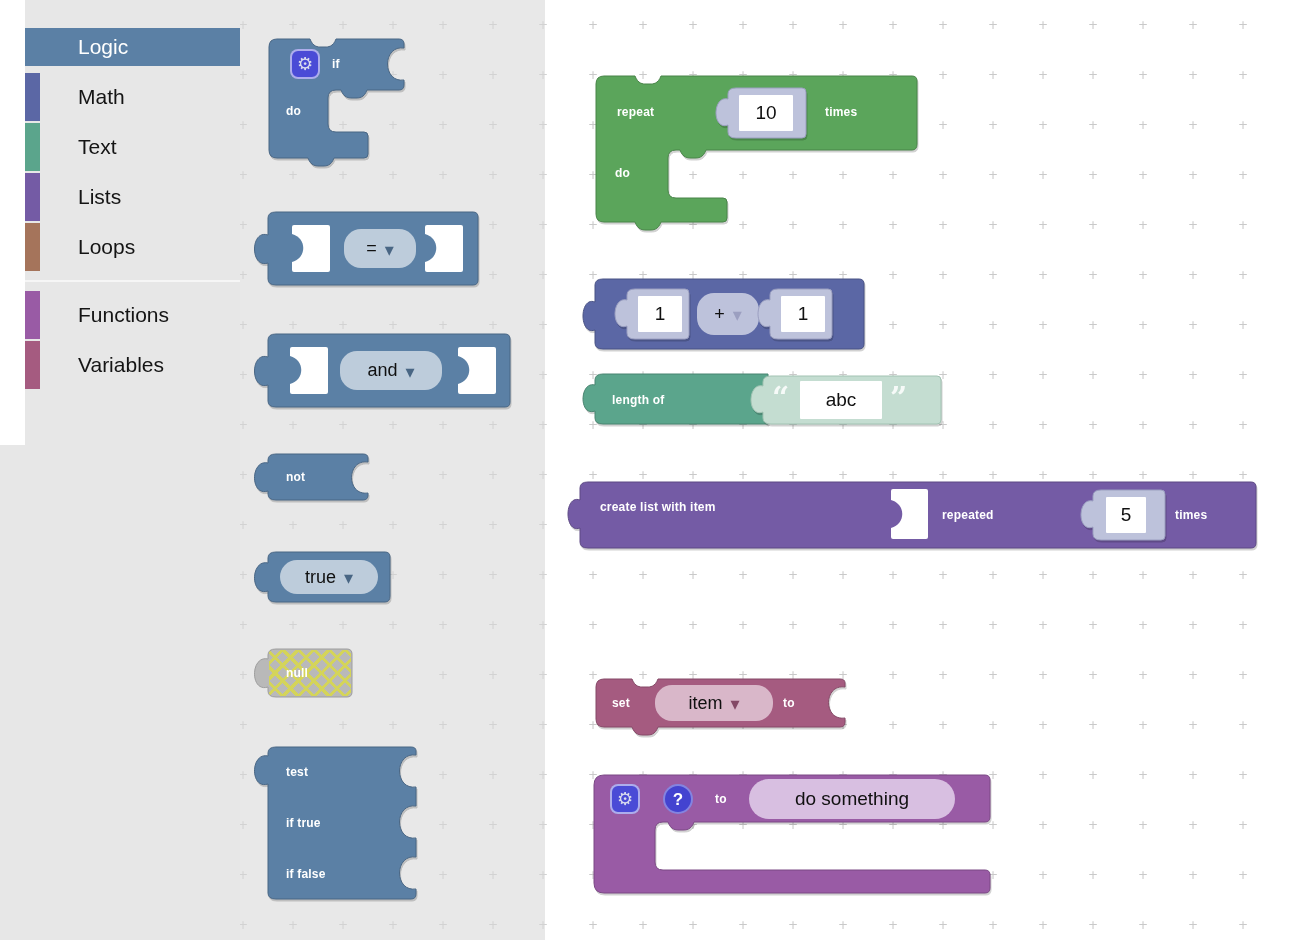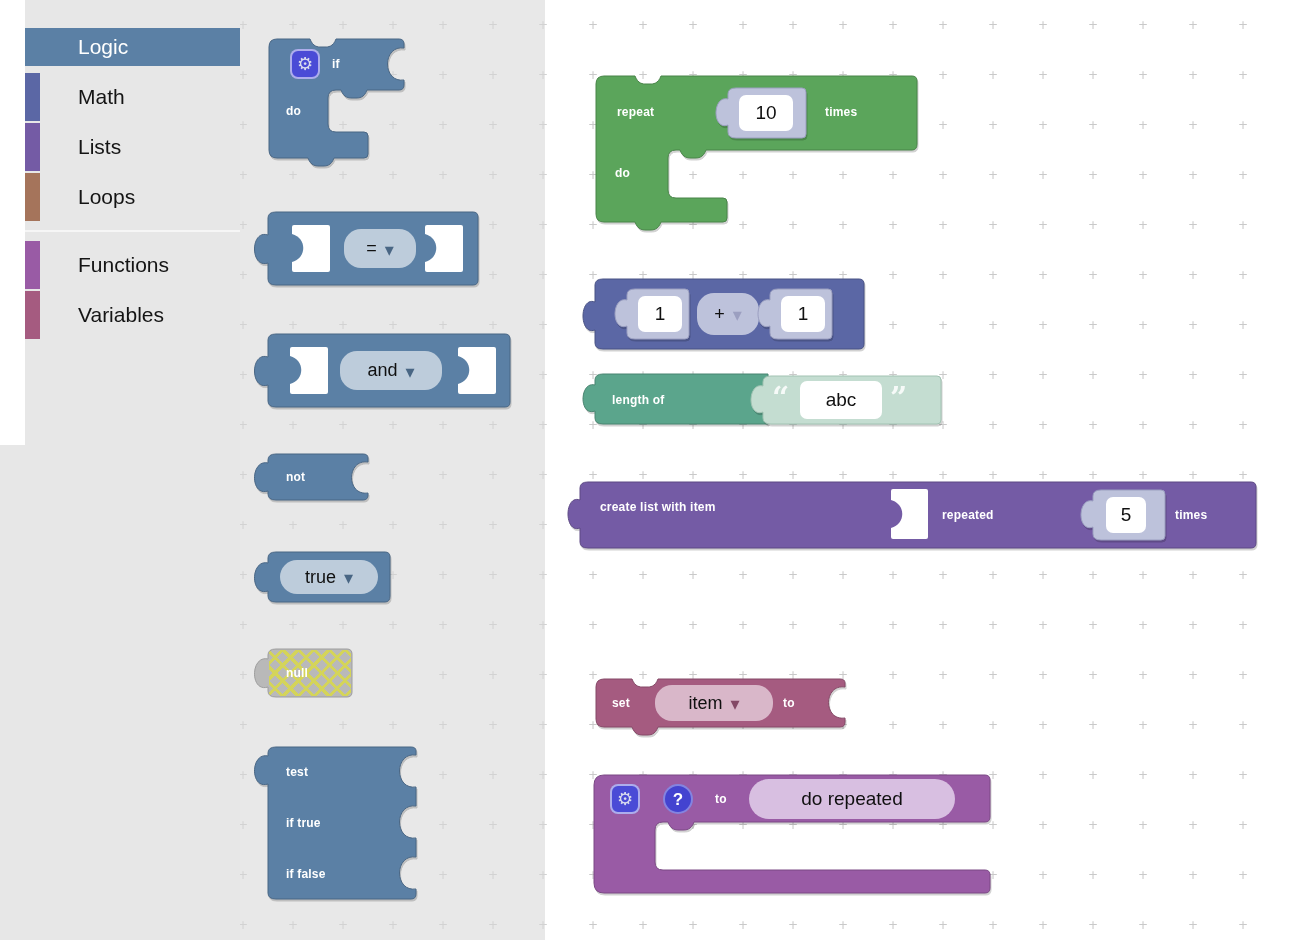--- a/index.html
+++ b/index.html
@@ -25,21 +25,21 @@
   .block.nosh svg{filter:none;}
   .block path{stroke-width:1;}
   .abs{position:absolute;}
   .sub{position:absolute;}
   .lbl{position:absolute;height:28px;display:flex;align-items:center;color:#fff;
        font-size:12px;font-weight:600;white-space:nowrap;letter-spacing:.2px;}
   .dd{position:absolute;display:flex;align-items:center;justify-content:center;gap:8px;
       border-radius:17px;cursor:pointer;}
   .ddt{font-size:18px;font-weight:500;color:#101010;white-space:nowrap;}
   .arr{font-size:18px;line-height:1;margin-top:2px;}
-  .numfield{position:absolute;background:#fff;border-radius:7px;display:flex;align-items:center;
+  .numfield{position:absolute;background:#fff;border-radius:1px;display:flex;align-items:center;
             justify-content:center;font-size:19px;font-weight:400;color:#101010;}
   .mut-icon{width:30px;height:30px;border-radius:8px;border:2px solid rgba(255,255,255,.55);
             box-sizing:border-box;display:flex;align-items:center;justify-content:center;cursor:pointer;}
   .mut-icon span{color:#d9dcee;font-size:18px;line-height:1;font-family:"DejaVu Sans",sans-serif;}
   .help-icon{width:30px;height:30px;border-radius:50%;border:2px solid rgba(255,255,255,.35);
              box-sizing:border-box;display:flex;align-items:center;justify-content:center;cursor:pointer;}
   .help-icon span{color:#fff;font-size:17px;font-weight:700;line-height:1;}
   .quote{position:absolute;font-family:"DejaVu Serif",serif;font-size:30px;font-weight:700;
          color:rgba(255,255,255,.85);line-height:1;}
   .hatch{position:absolute;border-radius:4px;
@@ -460,20 +460,24 @@
     <div class="tb-gutter"></div>
   <div class="cat-row sel" style="background: rgb(91, 128, 165);">
         <span class="cat-square"></span>
         <span class="cat-label">Logic</span>
       </div>
       <div class="cat-row">
         <span class="cat-square" style="background: rgb(91, 103, 165);"></span>
         <span class="cat-label">Math</span>
       </div>
       <div class="cat-row">
+        <span class="cat-square" style="background: rgb(91, 165, 140);"></span>
+        <span class="cat-label">Text</span>
+      </div>
+      <div class="cat-row">
         <span class="cat-square" style="background: rgb(116, 91, 165);"></span>
         <span class="cat-label">Lists</span>
       </div>
       <div class="cat-row">
         <span class="cat-square" style="background: rgb(165, 116, 91);"></span>
         <span class="cat-label">Loops</span>
       </div>
       <div class="tb-sep"></div>
       <div class="cat-row">
         <span class="cat-square" style="background: rgb(153, 91, 165);"></span>
@@ -645,17 +649,17 @@
       <path d="M 11 7 H 392 Q 397 7 397 12 V 49 Q 397 54 392 54 H 101 c -3 8 -8 8 -11 8 h -4 c -3 0 -8 0 -11 -8 H 70 Q 62 54 62 62 V 94 Q 62 102 70 102 H 392 Q 397 102 397 107 V 120 Q 397 125 392 125 H 11 Q 1 125 1 115 V 17 Q 1 7 11 7 Z" fill="#995ba5" stroke="#7a4984"></path>
     </svg>
     <div class="mut-icon abs" style="left: 17px; top: 16px; background: rgb(74, 75, 214);">
       <span>⚙</span>
     </div>
     <div class="help-icon abs" style="left: 70px; top: 16px; background: rgb(67, 67, 208);">
       <span>?</span>
     </div>
     <span class="lbl" style="left:122px;top:17px">to</span>
     <div class="dd" style="left: 156px; top: 11px; width: 206px; height: 40px; border-radius: 20px; background: rgb(216, 191, 225);">
-      <span class="ddt" style="font-size:19px">do repeated</span>
+      <span class="ddt" style="font-size:19px">do something</span>
     </div>
   </div>
 
 </div>
 
 </body></html>

